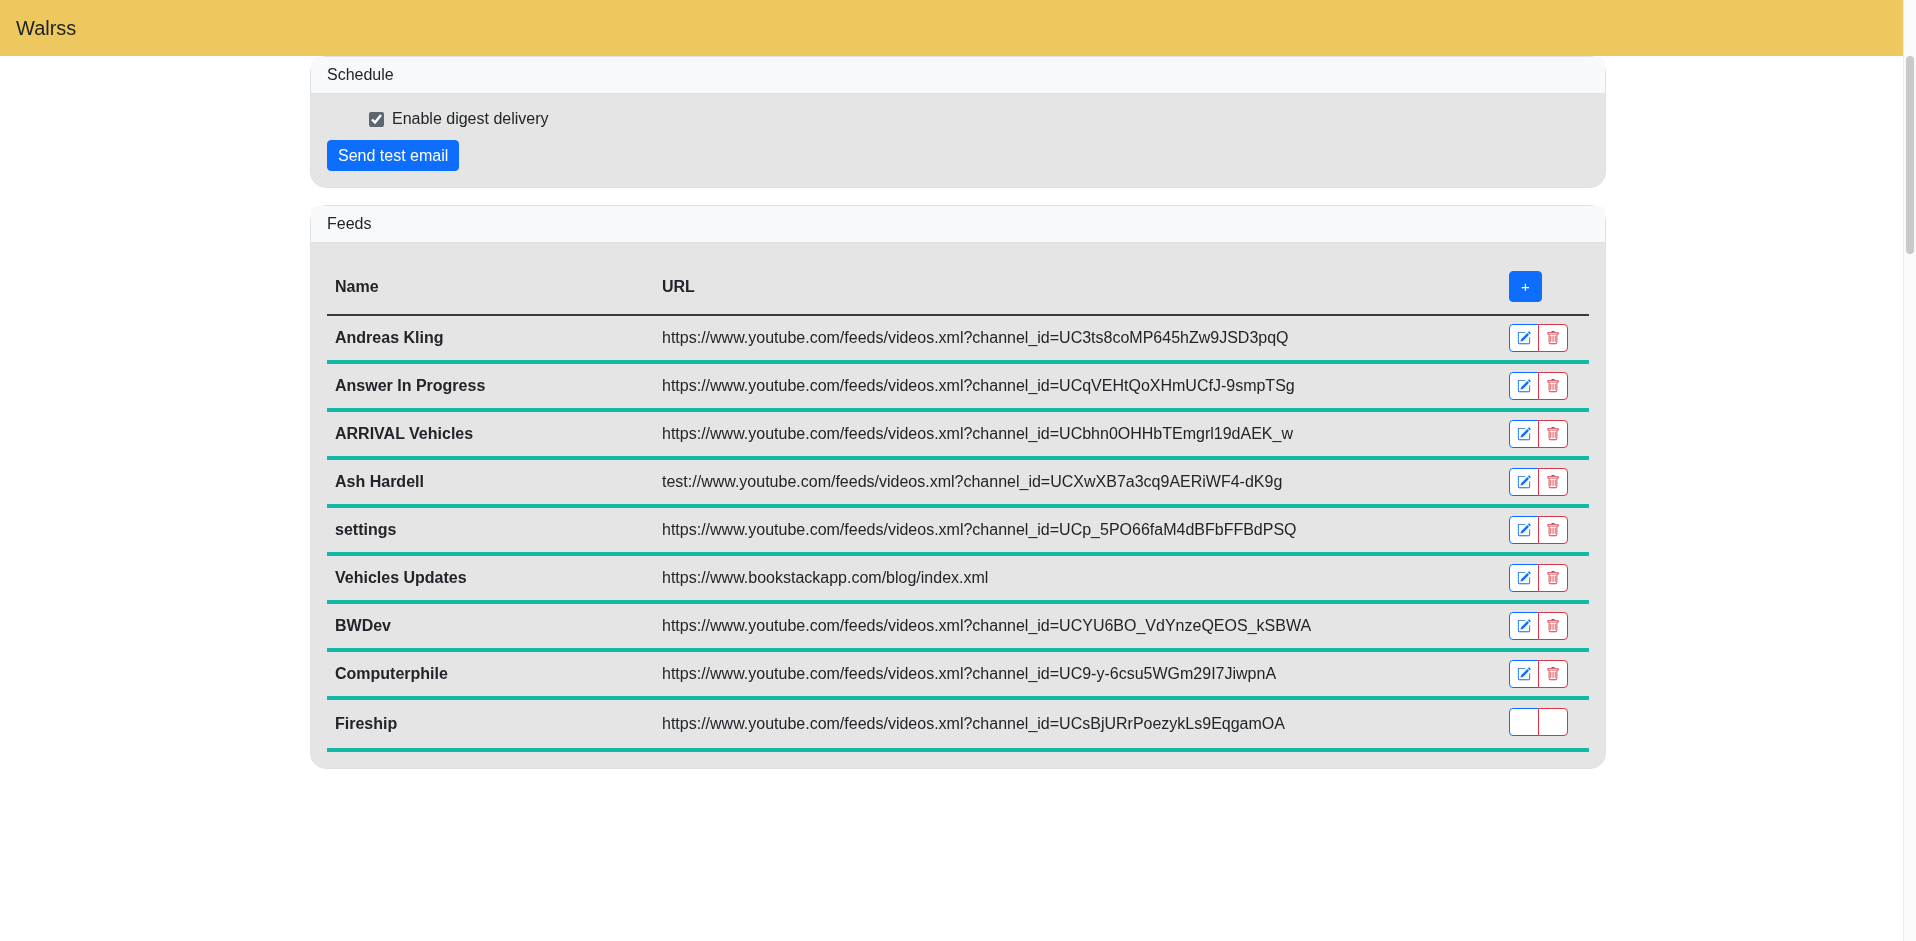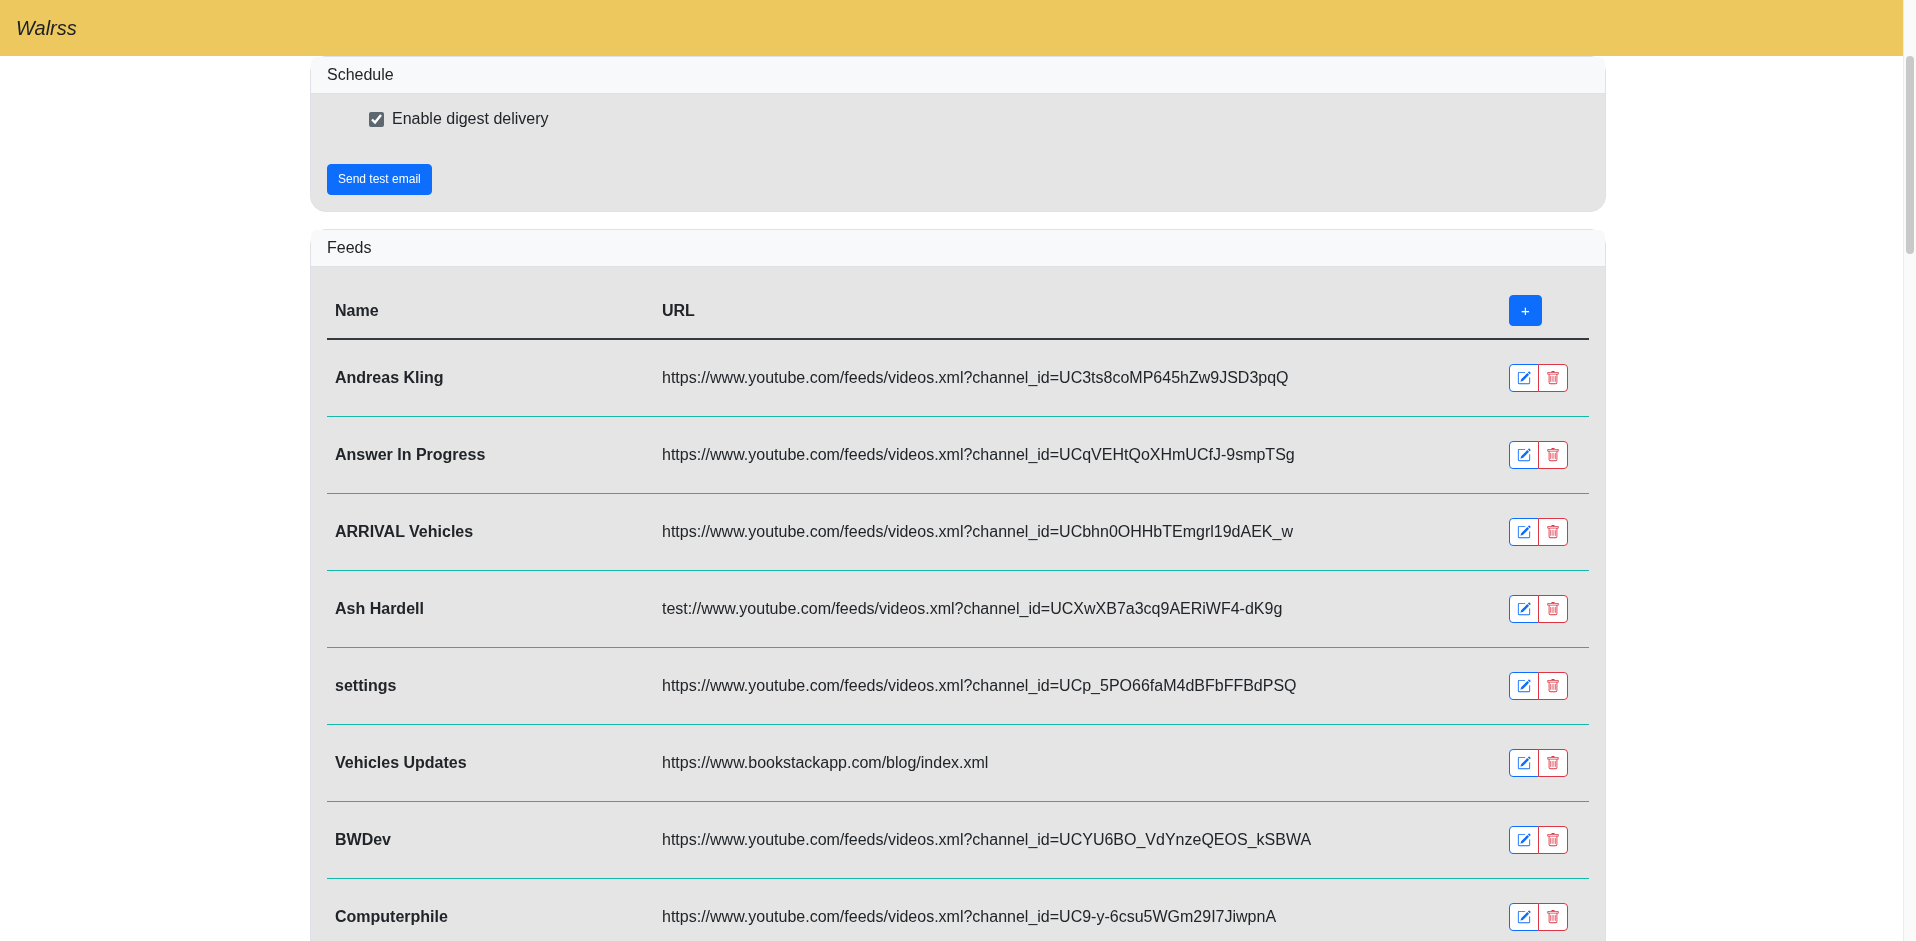--- a/index.html
+++ b/index.html
@@ -7,21 +7,21 @@
     width: 1916px; height: 941px; overflow: hidden;
     background: #ffffff; color: #212529;
     font-family: "Liberation Sans", sans-serif;
   }
 
   
   .navbar {
     height: 56px; background: #ecc85e;
     display: flex; align-items: center; padding: 0 16px;
   }
-  .navbar-brand { font-size: 20px; color: #1d2126; text-decoration: none; cursor: pointer; font-style: italic; }
+  .navbar-brand { font-size: 20px; color: #1d2126; text-decoration: none; cursor: pointer; }
 
   
   .container { width: 1320px; margin: 0 auto; padding: 0 12px; }
   .page-title { font-size: 40px; font-weight: 500; margin: 18px 0 16px; letter-spacing: .2px; }
 
   
   .card { border: 1px solid #dee2e6; border-radius: 16px; background: #e5e5e5; margin-bottom: 17px; }
   .card-header {
     background: #f8f9fa; padding: 9px 16px; font-size: 16px;
     border-bottom: 1px solid #dee2e6; border-radius: 6px 6px 0 0;
@@ -49,29 +49,29 @@
     transform: rotate(45deg); pointer-events: none;
   }
 
   .btn {
     display: inline-flex; align-items: center; justify-content: center;
     border: 1px solid transparent; border-radius: 6px; cursor: pointer;
     font-family: "Liberation Sans", sans-serif; font-size: 16px; line-height: 24px;
     background: #fff;
   }
   .btn-primary { background: #0d6efd; border-color: #0d6efd; color: #fff; padding: 6px 16px; }
-  .btn-sm { font-size: 12px; line-height: 21px; padding: 4px 10px; border-radius: 4px; margin-top: 24px; }
+  .btn-sm { font-size: 16px; line-height: 21px; padding: 4px 10px; border-radius: 4px; }
 
   
   table.feeds { width: 100%; border-collapse: collapse; font-size: 16px; }
   table.feeds thead th {
     text-align: left; font-weight: 700; padding: 12px 8px;
     border-bottom: 2px solid #343a40;
   }
-  table.feeds tbody td { padding: 24px 8px; border-bottom: 1px solid #14b8a6; vertical-align: middle; margin-top: 38px; }
+  table.feeds tbody td { padding: 8px 8px; border-bottom: 4px solid #14b8a6; vertical-align: middle; margin-top: 38px; }
   .col-name { width: 327px; }
   .col-actions { width: 88px; }
   td.name-cell { font-weight: 700; }
 
   .btn-add { width: 33px; height: 31px; padding: 0; font-size: 15px; border-radius: 4px; }
 
   .btn-group { display: inline-flex; }
   .btn-icon {
     width: 30px; height: 28px; padding: 0;
     display: inline-flex; align-items: center; justify-content: center; background: #fff;

